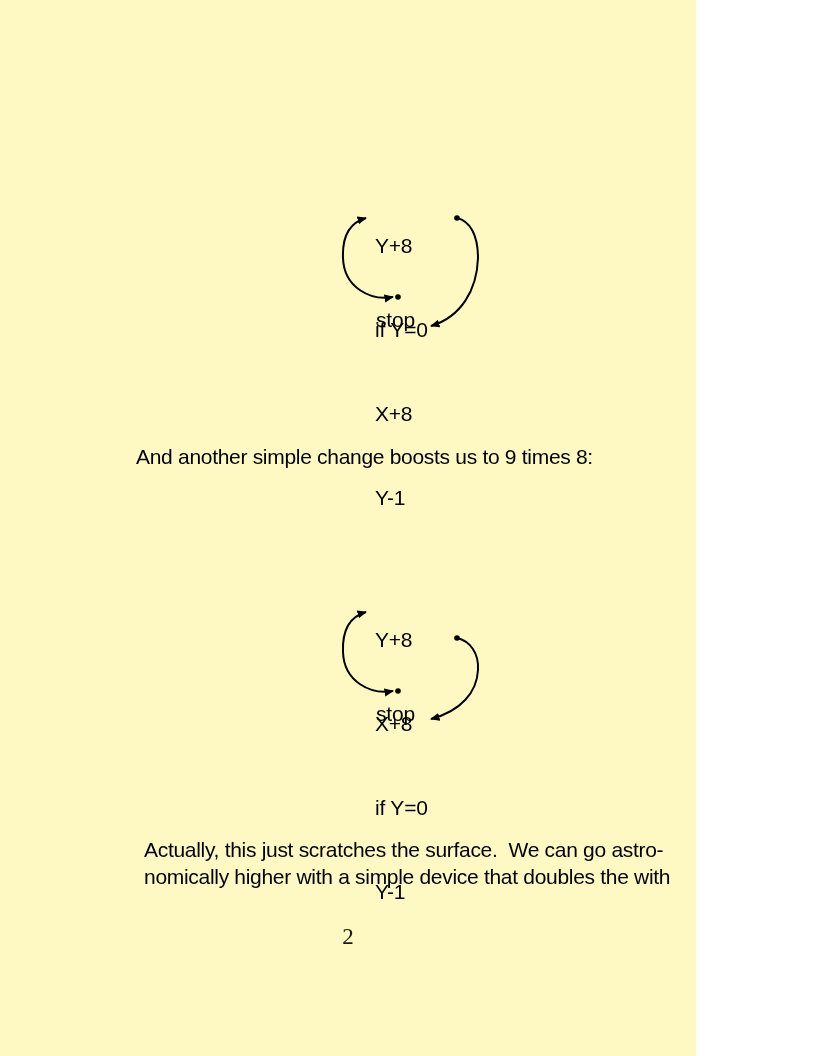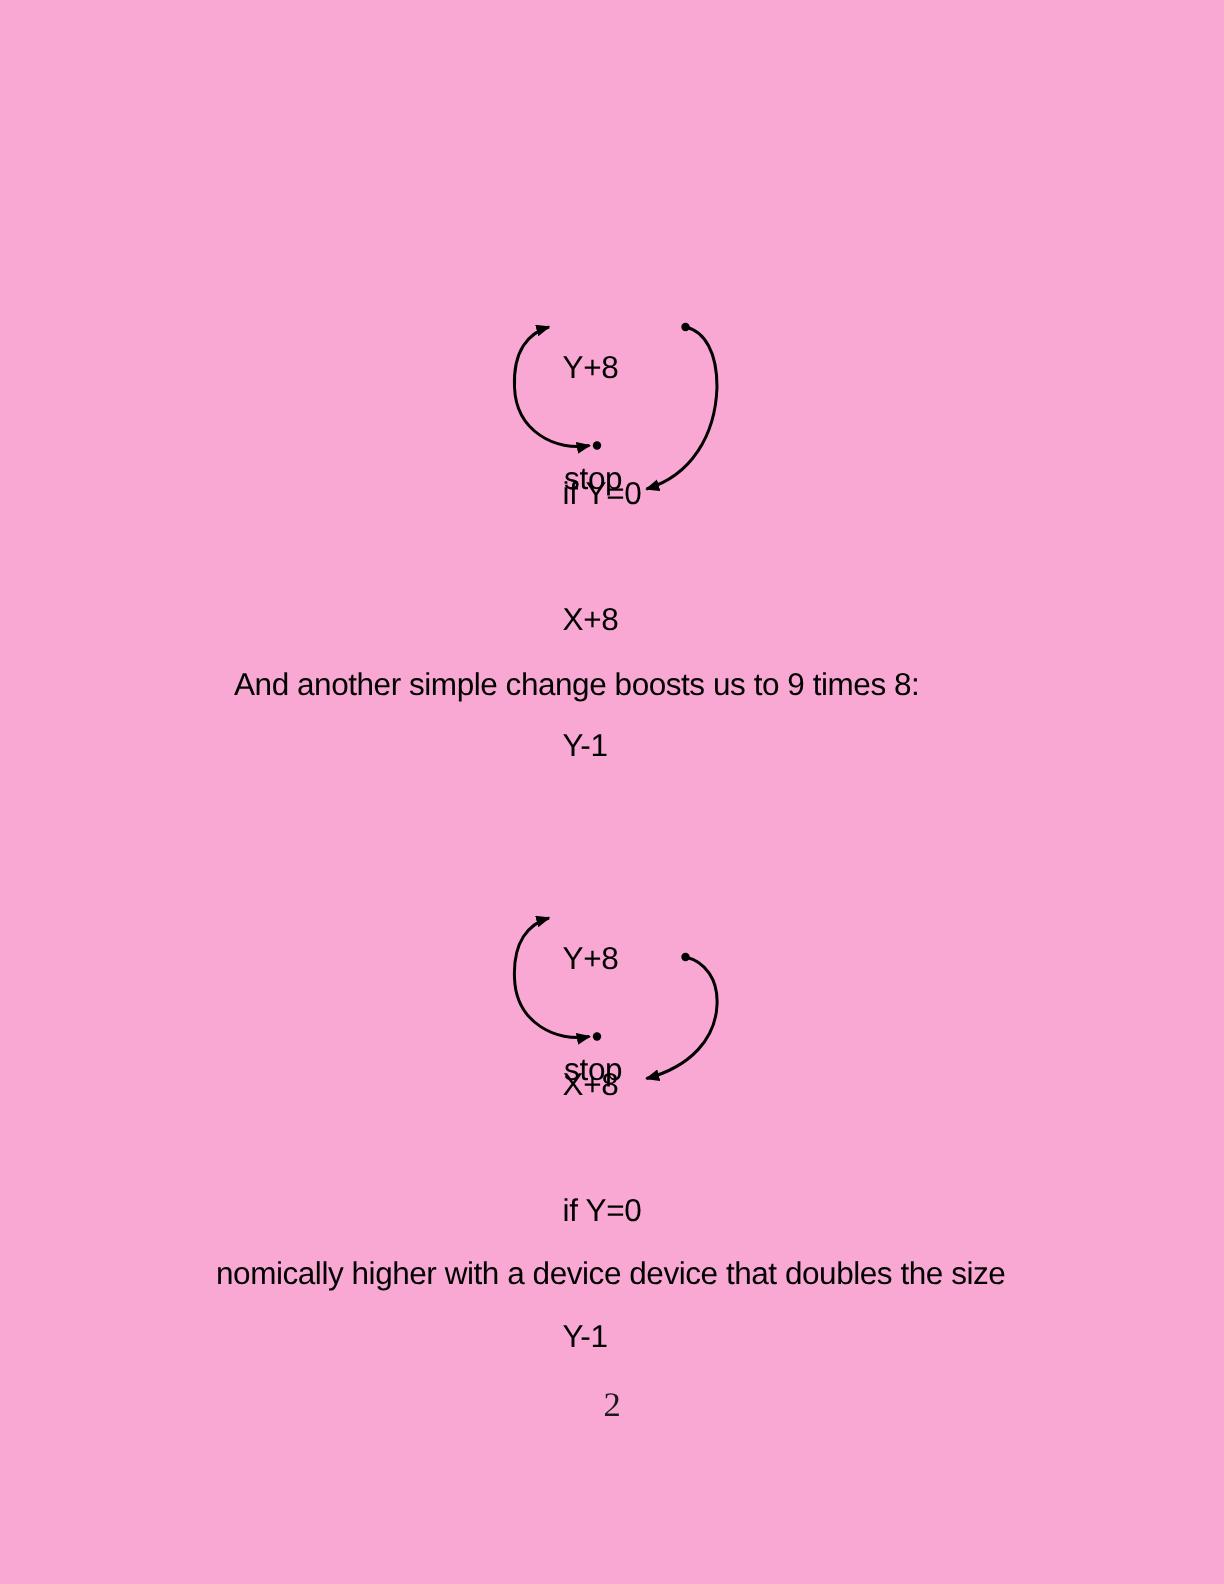--- a/index.html
+++ b/index.html
@@ -2,23 +2,23 @@
 <html><head>
 <meta charset="utf-8">
 <style>
   html, body {
     margin: 0;
     padding: 0;
     background: #ffffff;
   }
   .page {
     position: relative;
-    width: 816px;
+    width: 696px;
     height: 1056px;
-    background: #f9a8d4;
+    background: #fef9c3;
     font-family: "Liberation Sans", sans-serif;
     color: #000000;
     overflow: hidden;
   }
   .arrows-overlay {
     position: absolute;
     left: 0;
     top: 0;
     width: 816px;
     height: 1056px;
@@ -104,31 +104,32 @@
   <div>
     <div class="code-lines" style="left:375px; top:176px;">
       <div>Y+8</div>
       <div>if Y=0</div>
       <div>X+8</div>
       <div>Y-1</div>
     </div>
     <div class="stop-label" style="left:376px; top:306px;">stop</div>
   </div>
 
-  <div class="body-line" style="left:156px; top:443px;">And another simple change boosts us to 9 times 8:</div>
+  <div class="body-line" style="left:136px; top:443px;">And another simple change boosts us to 9 times 8:</div>
 
   <div>
     <div class="code-lines" style="left:375px; top:570px;">
       <div>Y+8</div>
       <div>X+8</div>
       <div>if Y=0</div>
       <div>Y-1</div>
     </div>
     <div class="stop-label" style="left:376px; top:700px;">stop</div>
   </div>
 
   <div class="paragraph" style="left:144px; top:836px;">
-    <div class="para-line">nomically higher with a device device that doubles the size</div>
+    <div class="para-line">Actually, this just scratches the surface.  We can go astro-</div>
+    <div class="para-line">nomically higher with a simple device that doubles the with</div>
   </div>
 
   <div class="page-number" style="top:924px;">2</div>
 
 </div>
 
 </body></html>

